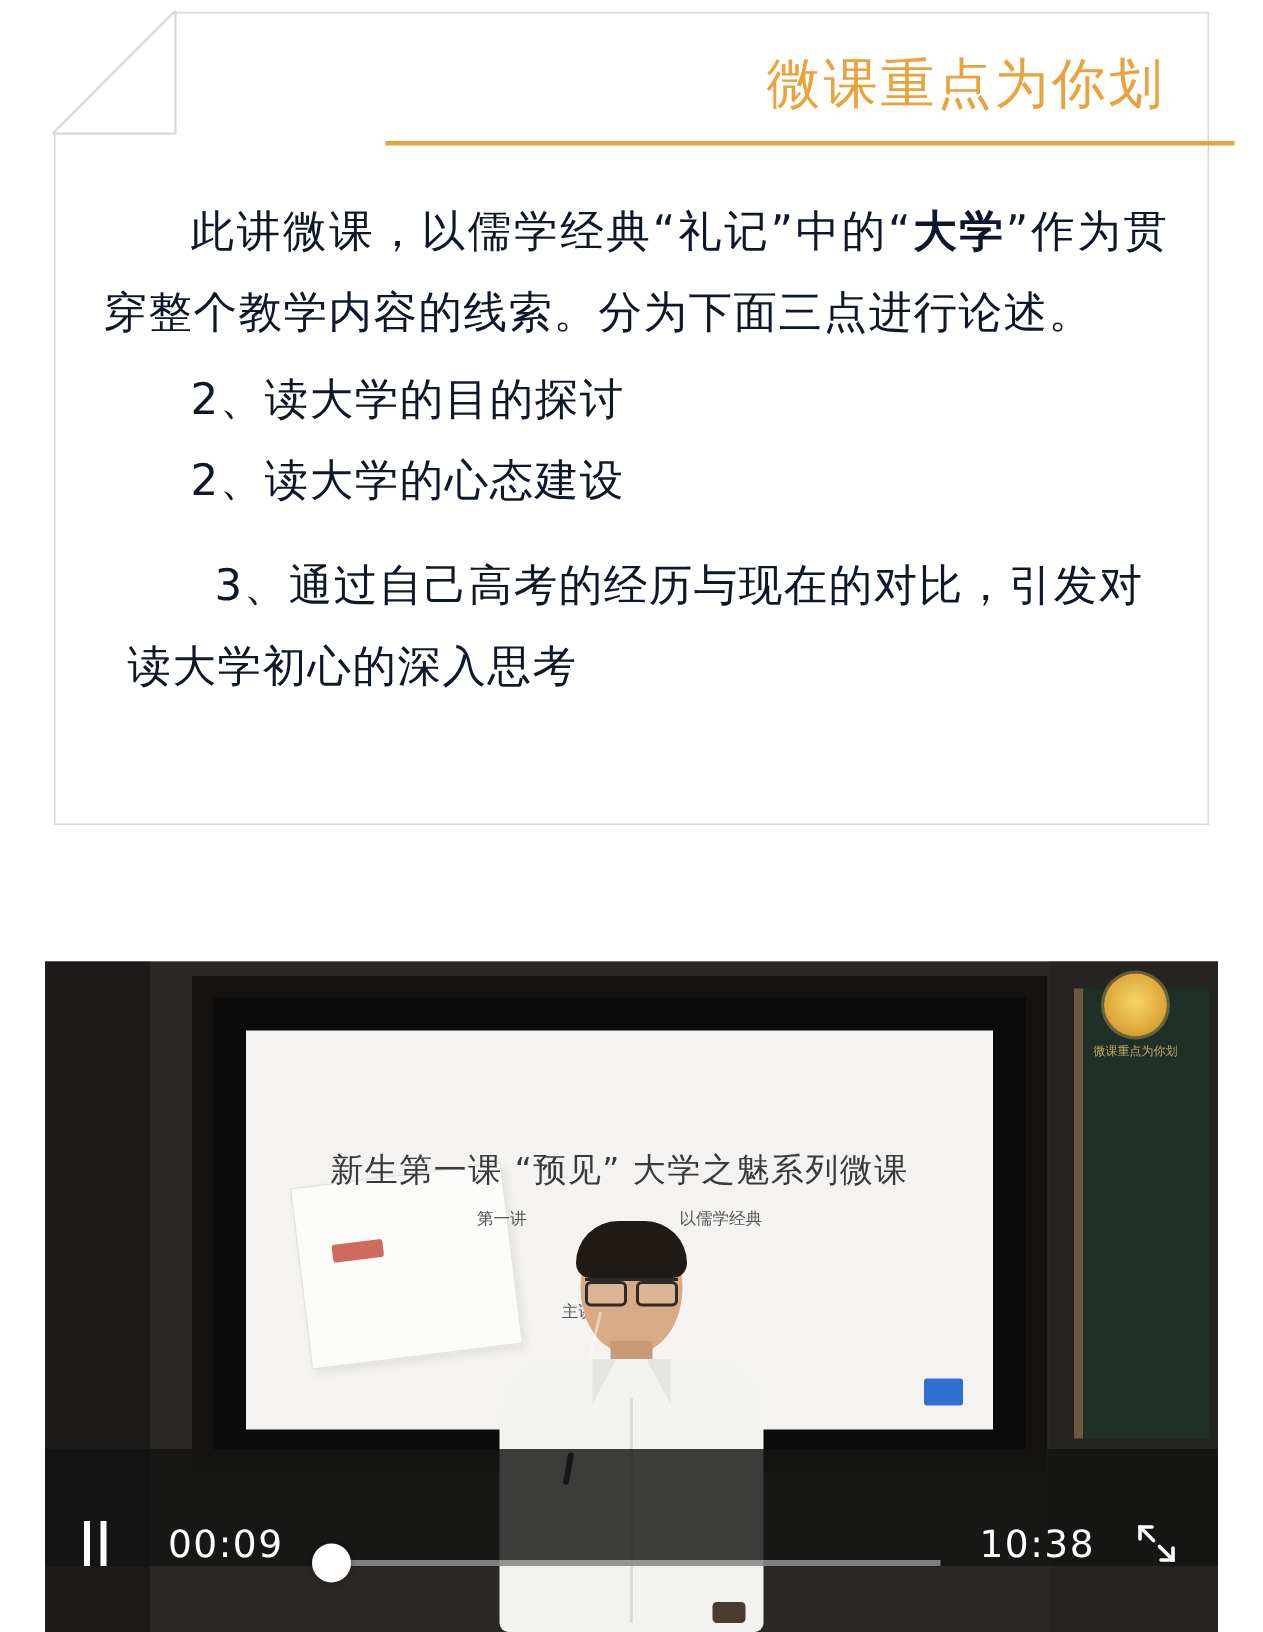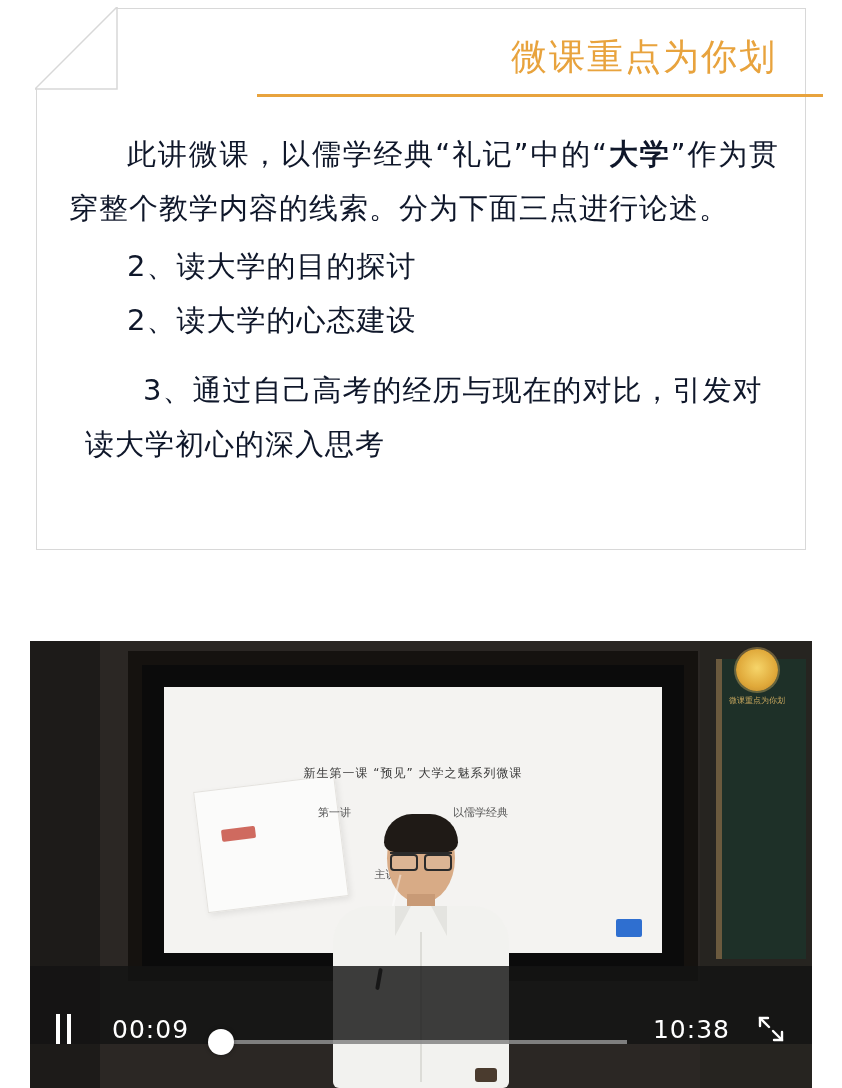--- a/index.html
+++ b/index.html
@@ -146,21 +146,21 @@
     position: absolute;
     left: 22px; top: 22px;
     right: 22px; bottom: 14px;
     background: #f4f3f1;
   }
   .slide-title {
     position: absolute;
     left: 0; right: 0;
     top: 78px;
     text-align: center;
-    font-size: 12px;
+    font-size: 22px;
     color: #3a3a3a;
     letter-spacing: 1px;
   }
   .slide-sub {
     position: absolute;
     top: 118px;
     left: 0; right: 0;
     display: flex;
     justify-content: center;
     gap: 102px;

